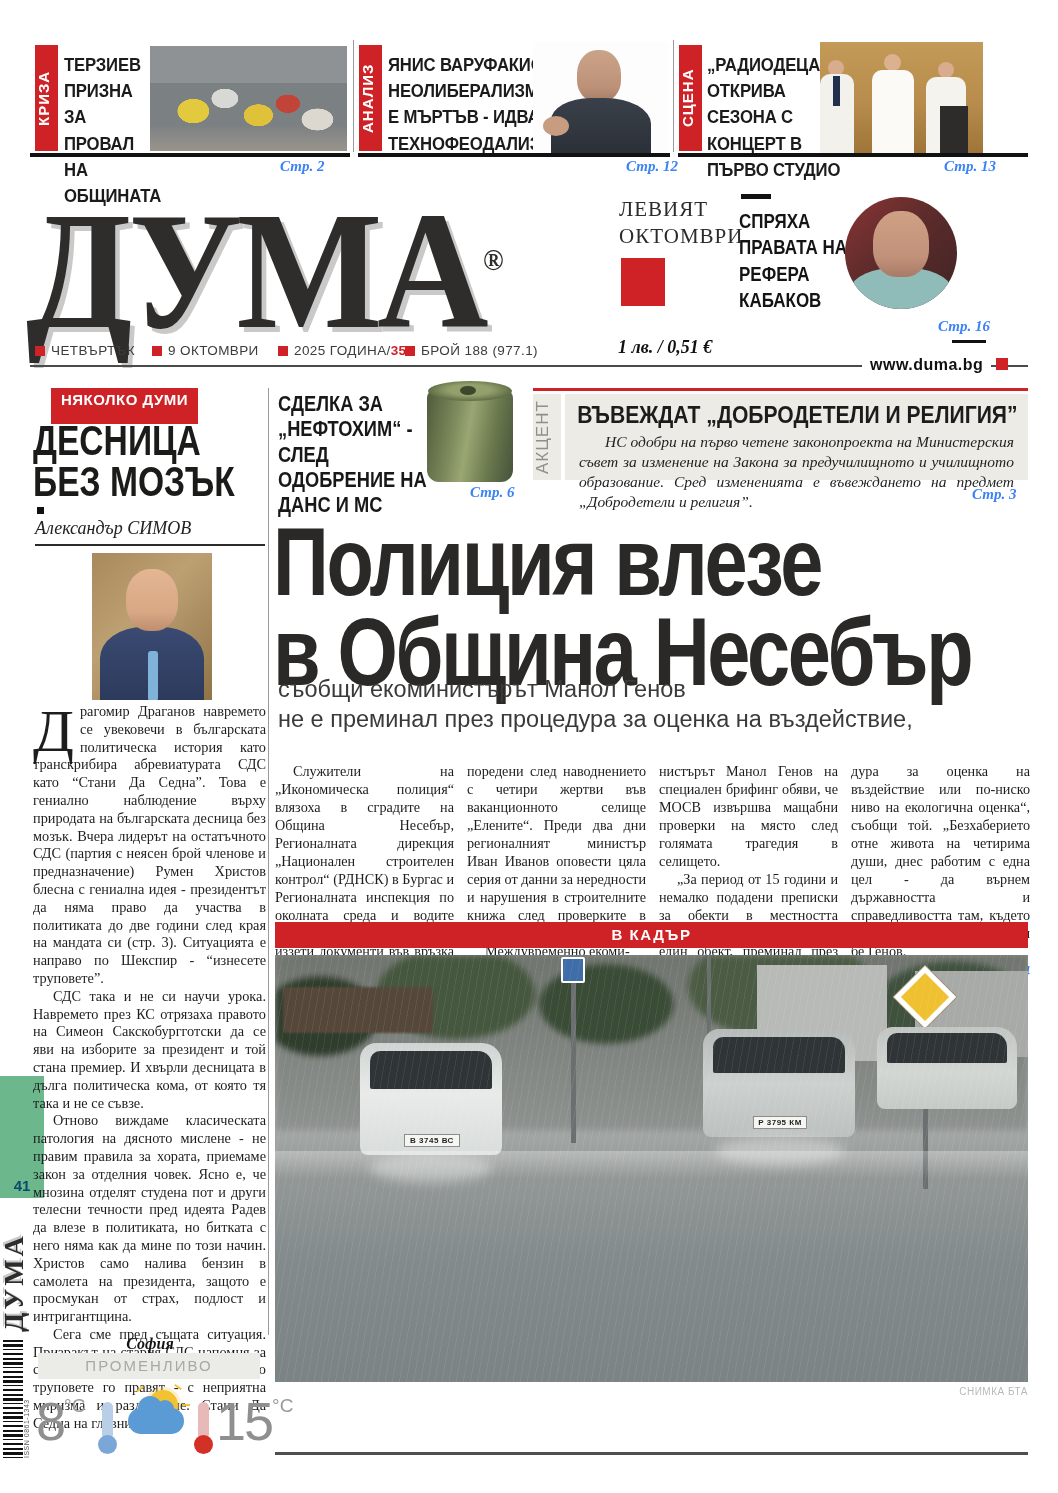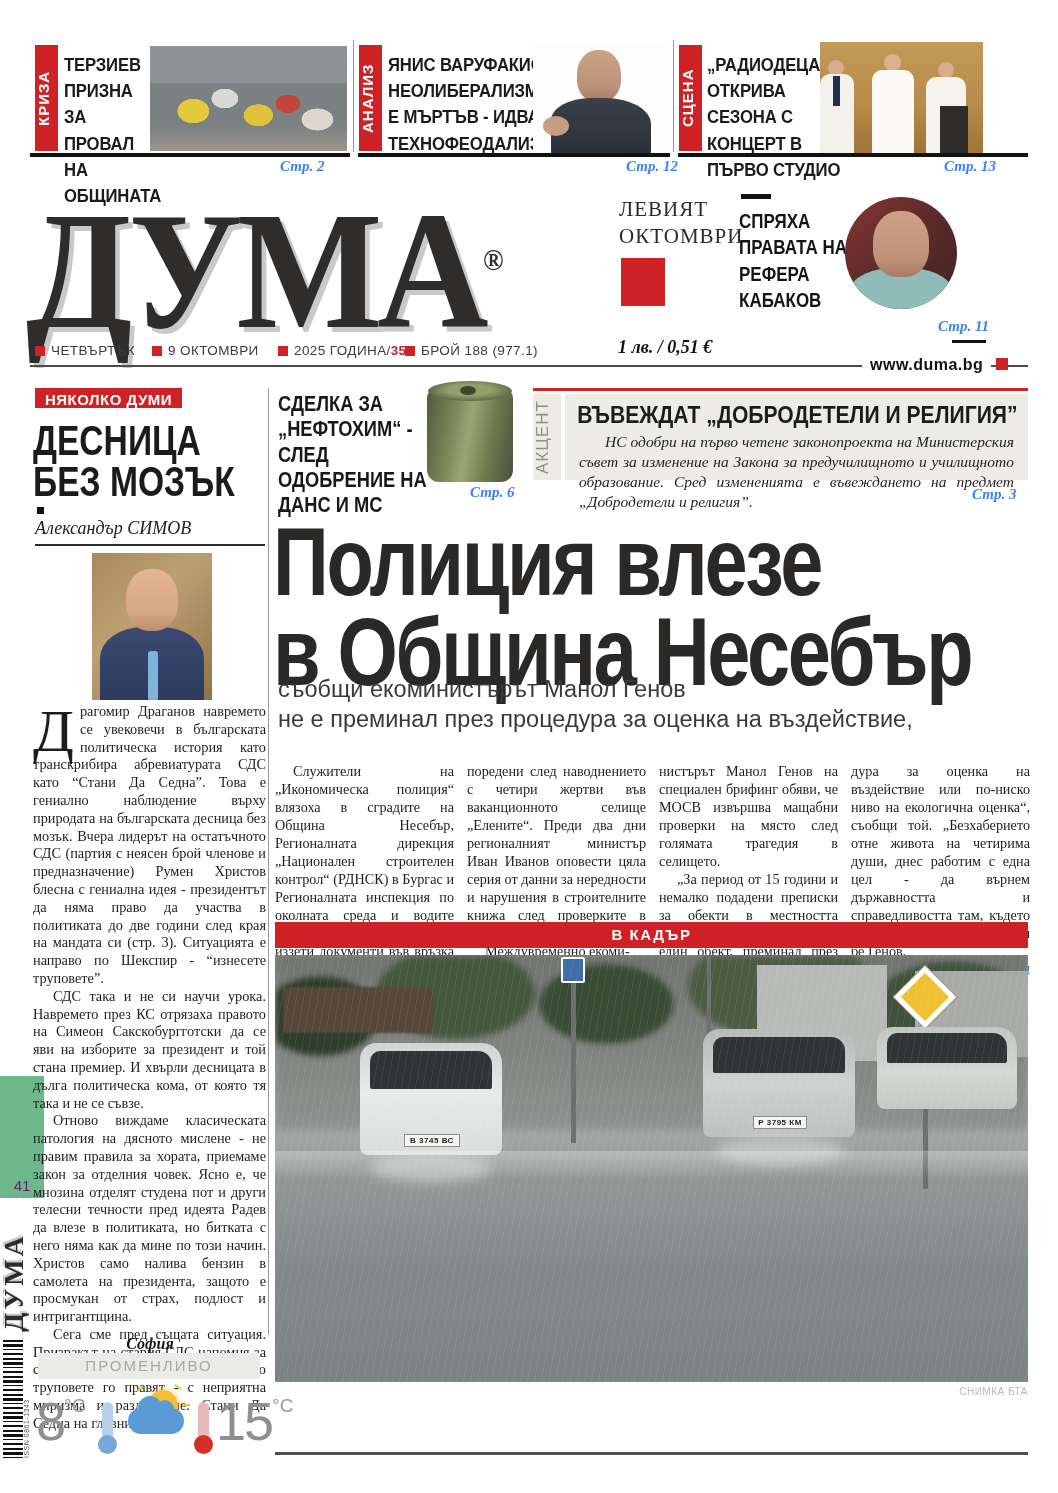--- a/index.html
+++ b/index.html
@@ -31,21 +31,21 @@
   .ref-head { position:absolute; left:28px; top:14px; width:56px; height:66px; border-radius:46% 46% 42% 42%;
               background:linear-gradient(180deg,#cfa184 0%,#c1917a 70%,#a97a66 100%); }
   .ref-shirt { position:absolute; left:6px; top:70px; width:100px; height:44px; border-radius:50% 50% 0 0;
                background:#8fbcb9; }
   .dateline-item { font-size:13.5px; color:#3c3c3c; letter-spacing:0.4px; }
   .sq { width:10px; height:10px; background:#ce2227; display:inline-block; margin-right:6px; vertical-align:-1px; }
   .price { font-family:"Liberation Serif", serif; font-weight:700; font-style:italic; font-size:18px; color:#111; }
   .site { font-weight:700; font-size:16px; color:#111; background:#fff; padding:0 8px; letter-spacing:0.5px; }
 
   
-  .few-words { background:#ce2227; color:#fff; font-weight:700; font-size:15px; letter-spacing:0.5px; padding:3px 10px 0; display:inline-block; }
+  .few-words { background:#ce2227; color:#fff; font-weight:700; font-size:15px; letter-spacing:0.5px; padding:3px 10px 16px; display:inline-block;margin-left:16px; }
   .op-title { font-weight:700; font-size:42px; line-height:0.98; color:#1b1b19; transform:scaleX(0.8); transform-origin:0 0; white-space:nowrap; }
   .author { font-family:"Liberation Serif", serif; font-style:italic; font-size:18px; color:#222; }
   .op-photo { background:linear-gradient(135deg,#a8895c 0%,#bda072 40%,#8f7449 100%); overflow:hidden; }
   .op-suit { position:absolute; left:8px; top:74px; width:104px; height:74px; border-radius:42% 42% 0 0; background:linear-gradient(180deg,#3a4a71,#2c3a5c); }
   .op-head { position:absolute; left:34px; top:16px; width:52px; height:62px; border-radius:46% 46% 44% 44%; background:linear-gradient(180deg,#e4b693 0%,#d8a784 70%,#bd8e6e 100%); }
   .op-tie { position:absolute; left:56px; top:98px; width:10px; height:50px; background:#7fb3d9; border-radius:3px; }
   .op-text { font-family:"Liberation Serif", serif; font-size:14.3px; line-height:1.245; color:#1d1d1d; text-align:justify; }
   .op-text p + p { text-indent:20px; }
   .dropcap { float:left; font-family:"Liberation Serif", serif; font-size:60px; line-height:0.82; padding:4px 6px 0 0; color:#1d1d1d; }
   .city { font-family:"Liberation Serif", serif; font-weight:700; font-style:italic; font-size:16px; color:#141414; text-align:center; }
@@ -56,21 +56,21 @@
   .thermo .bulb { position:absolute; left:-4px; bottom:-14px; width:19px; height:19px; border-radius:50%; }
   .t-blue { background:#b9cfe8; } .t-blue .bulb { background:#7aa7d8; }
   .t-red { background:#e8b9b9; } .t-red .bulb { background:#d33026; }
   .sun { width:30px; height:30px; border-radius:50%; background:#f2c233; box-shadow:0 0 0 3px rgba(242,194,51,0.25); }
   .ray { position:absolute; width:8px; height:2px; background:#f2c233; }
   .cloud { width:56px; height:26px; border-radius:14px; background:#5b9bd5; }
   .cloud::before { content:""; position:absolute; left:10px; top:-12px; width:24px; height:24px; border-radius:50%; background:#5b9bd5; }
   .cloud::after { content:""; position:absolute; left:28px; top:-8px; width:18px; height:18px; border-radius:50%; background:#5b9bd5; }
 
   
-  .green-box { background:#6cb78c; color:#701a75; font-weight:400; font-size:15px;padding-left:44px; }
+  .green-box { background:#6cb78c; color:#0c4a6e; font-weight:700; font-size:15px;padding-left:44px; }
   .vlogo { writing-mode:vertical-rl; transform:rotate(180deg); font-family:"Liberation Serif", serif;
            font-weight:700; font-size:28px; color:#2e2d2b; letter-spacing:3px; text-shadow:2px -2px 0 #c9c9c9; }
   .barcode { background:repeating-linear-gradient(180deg,#111 0 2px,#fff 2px 4px,#111 4px 7px,#fff 7px 9px,#111 9px 10px,#fff 10px 13px,#111 13px 15px,#fff 15px 18px); }
   .issn { writing-mode:vertical-rl; transform:rotate(180deg); font-size:7px; color:#555; letter-spacing:0.5px; }
 
   
   .deal-title { font-weight:700; font-size:21.5px; line-height:1.18; color:#181818; transform:scaleX(0.85); transform-origin:0 0; }
   .bucket { background:linear-gradient(100deg,#4e5a3a 0%,#7c8a5c 32%,#9aa673 48%,#6c7a4e 72%,#46523a 100%); border-radius:8px 8px 12px 12px; }
   .bucket::before { content:""; position:absolute; top:-9px; left:1px; right:1px; height:20px; border-radius:50%;
                     background:radial-gradient(ellipse at 50% 45%,#93a06c 35%,#5f6c45 72%,#4a5638 100%); }
@@ -172,21 +172,21 @@
     <div>ЛЕВИЯТ</div>
     <div>ОКТОМВРИ</div>
   </div>
   <div class="abs red-bg" style="left:621px; top:258px; width:44px; height:48px;"></div>
   <div class="abs" style="left:741px; top:194px; width:30px; height:5px; background:#111;"></div>
   <div class="abs promo-title" style="left:739px; top:208px; width:130px;">СПРЯХА ПРАВАТА НА РЕФЕРА КАБАКОВ</div>
   <div class="abs ref-photo" style="left:845px; top:197px;">
     <div class="ref-shirt"></div>
     <div class="ref-head"></div>
   </div>
-  <div class="abs pageref" style="left:938px; top:318px;">Стр. 11</div>
+  <div class="abs pageref" style="left:938px; top:318px;">Стр. 16</div>
   <div class="abs" style="left:952px; top:340px; width:34px; height:3px; background:#111;"></div>
 
   <div class="abs dateline-item" style="left:35px; top:343px;"><span class="sq"></span><span>ЧЕТВЪРТЪК</span></div>
   <div class="abs dateline-item" style="left:152px; top:343px;"><span class="sq"></span><span>9 ОКТОМВРИ</span></div>
   <div class="abs dateline-item" style="left:278px; top:343px;"><span class="sq"></span><span>2025 ГОДИНА/</span><span style="color:#ce2227; font-weight:700;">35</span></div>
   <div class="abs dateline-item" style="left:405px; top:343px;"><span class="sq"></span><span>БРОЙ 188 (977.1)</span></div>
   <div class="abs price" style="left:618px; top:337px;">1 лв. / 0,51 €</div>
   <div class="abs" style="left:30px; top:365px; width:998px; height:2px; background:#4b4b4b;"></div>
   <div class="abs site" style="left:862px; top:356px;">www.duma.bg</div>
   <div class="abs red-bg" style="left:996px; top:358px; width:12px; height:12px;"></div>

